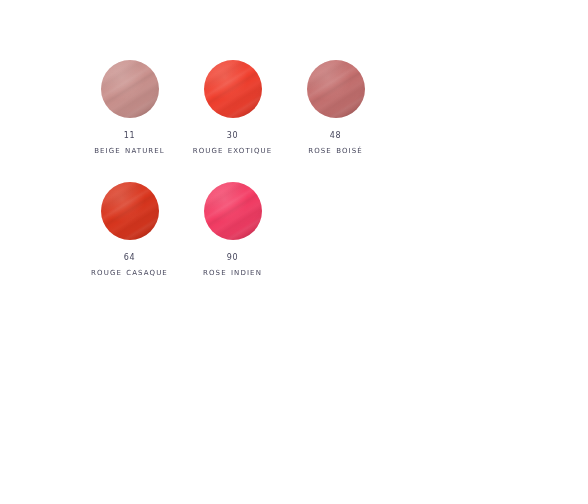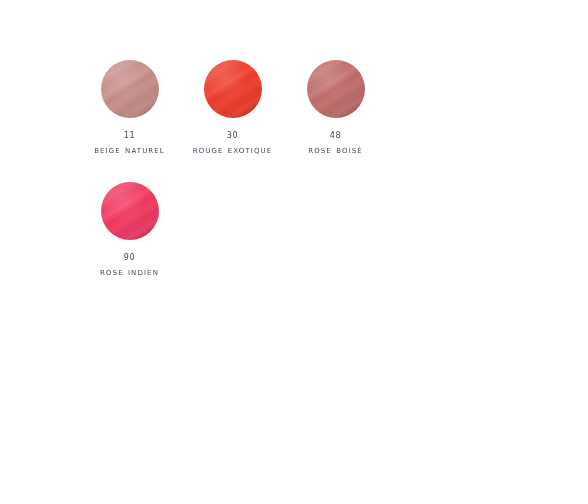--- a/index.html
+++ b/index.html
@@ -173,20 +173,31 @@
               <div class="vignette"></div>
             </div>
           </div>
           <div class="shade-number">48</div>
           <div class="shade-name">Rose Boisé</div>
         </div>
       </div>
       <div class="shade-row">
         <div class="shade-cell">
           <div class="swatch-wrap">
+            <div class="swatch" title="Rouge Casaque" style="background-color: rgb(217, 54, 30);">
+              <div class="streaks"></div>
+              <div class="sheen"></div>
+              <div class="vignette"></div>
+            </div>
+          </div>
+          <div class="shade-number">64</div>
+          <div class="shade-name">Rouge Casaque</div>
+        </div>
+        <div class="shade-cell">
+          <div class="swatch-wrap">
             <div class="swatch" title="Rose Indien" style="background-color: rgb(244, 61, 101);">
               <div class="streaks"></div>
               <div class="sheen"></div>
               <div class="vignette"></div>
             </div>
           </div>
           <div class="shade-number">90</div>
           <div class="shade-name">Rose Indien</div>
         </div>
       </div>

